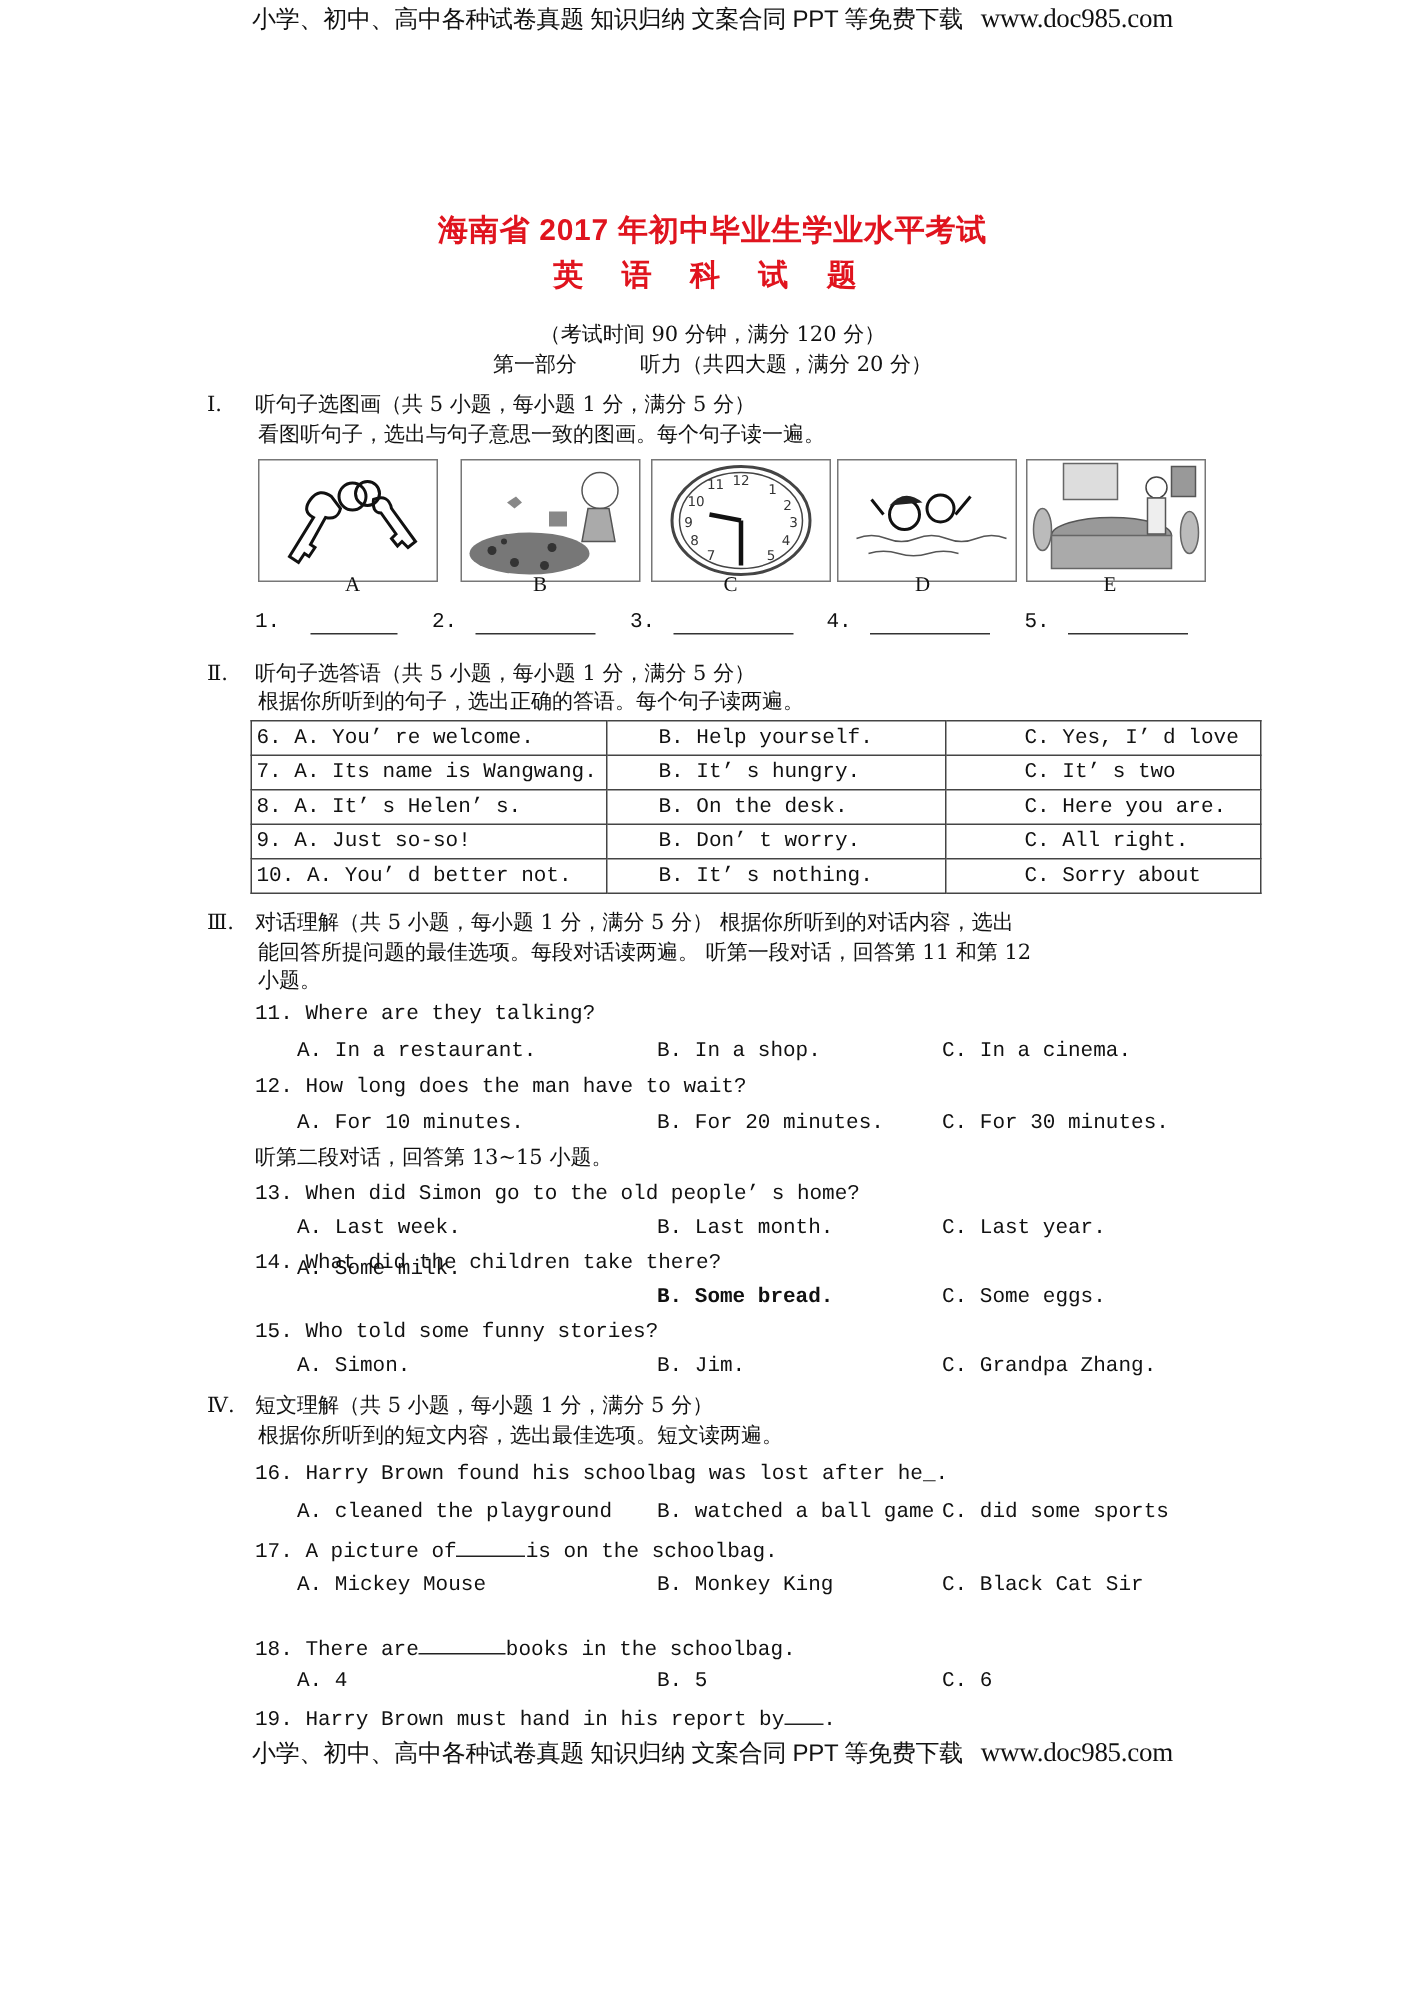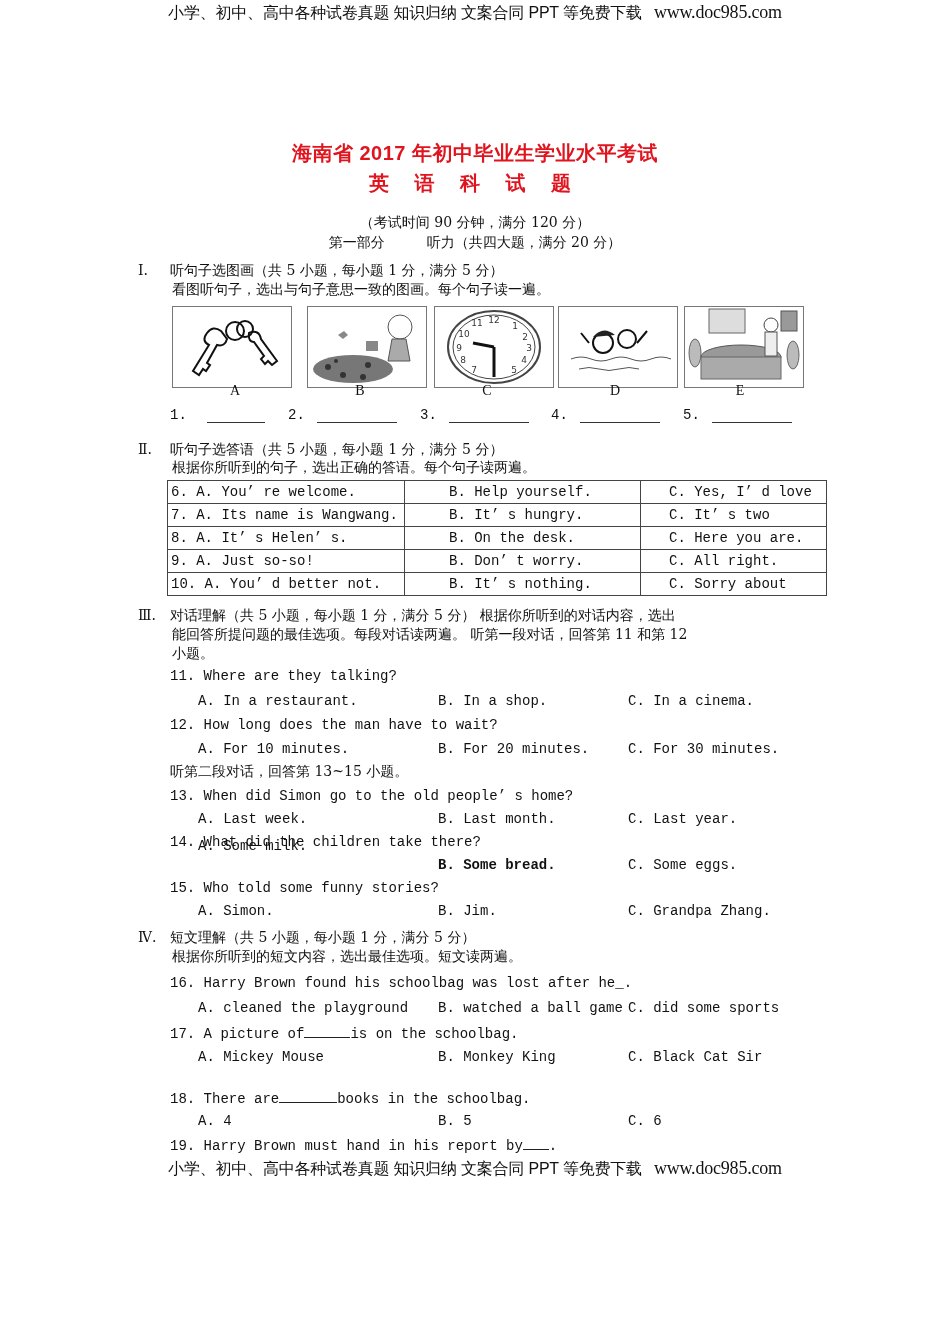--- a/index.html
+++ b/index.html
@@ -29,22 +29,22 @@
   .pics { position: absolute; top: 306px; left: 172px; width: 634px; height: 82px; }
   .pic { position: absolute; top: 0; width: 118px; height: 80px; border: 1px solid #777; background: #fff; }
   .pic-label { position: absolute; top: 383px; width: 120px; text-align: center; font-size: 14px; font-family: "Liberation Serif", serif; }
   .blanks { position: absolute; top: 407px; left: 170px; font-size: 14px; }
   .blank-item { position: absolute; top: 0; white-space: nowrap; }
   .blank-line { display: inline-block; border-bottom: 1px solid #333; height: 14px; vertical-align: bottom; margin-left: 12px; }
 
   table.answers { position: absolute; top: 480px; left: 167px; border-collapse: collapse; font-size: 14px; }
   table.answers td { border: 1px solid #444; height: 22px; padding: 0 3px; white-space: nowrap; }
   table.answers td.c1 { width: 230px; }
-  table.answers td.c2 { width: 188px; padding-left: 44px; font-family: Liberation Mono, monospace; }
-  table.answers td.c3 { width: 154px; padding-left: 28px; }
+  table.answers td.c2 { width: 188px; padding-left: 34px; font-family: Liberation Mono, monospace; }
+  table.answers td.c3 { width: 154px; padding-left: 52px; }
 
   .q { position: absolute; left: 170px; font-size: 14px; }
   .opt { position: absolute; font-size: 14px; white-space: nowrap; }
   .optA { left: 198px; }
   .optB { left: 438px; }
   .optC { left: 628px; }
   .ablank { display: inline-block; border-bottom: 1px solid #222; height: 13px; vertical-align: baseline; }
 </style>
 </head>
 <body>

